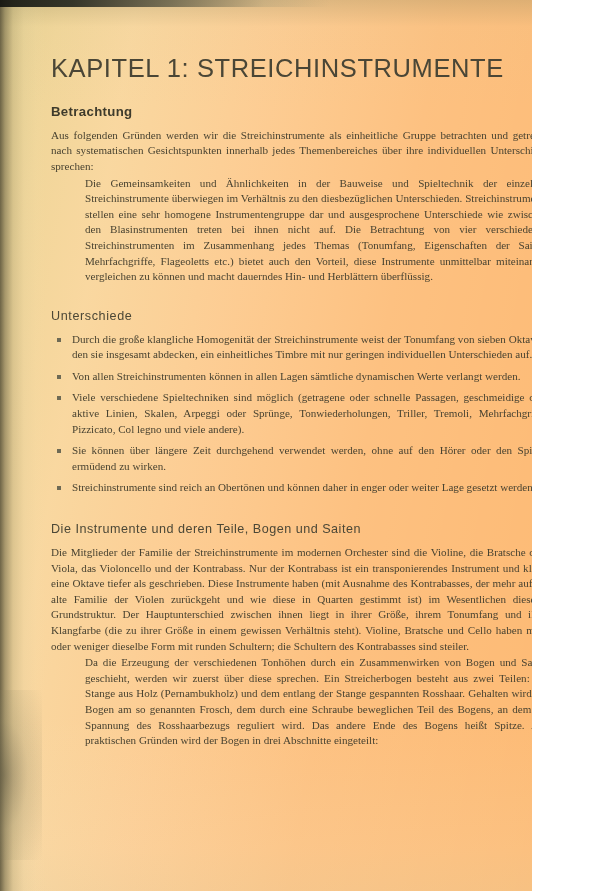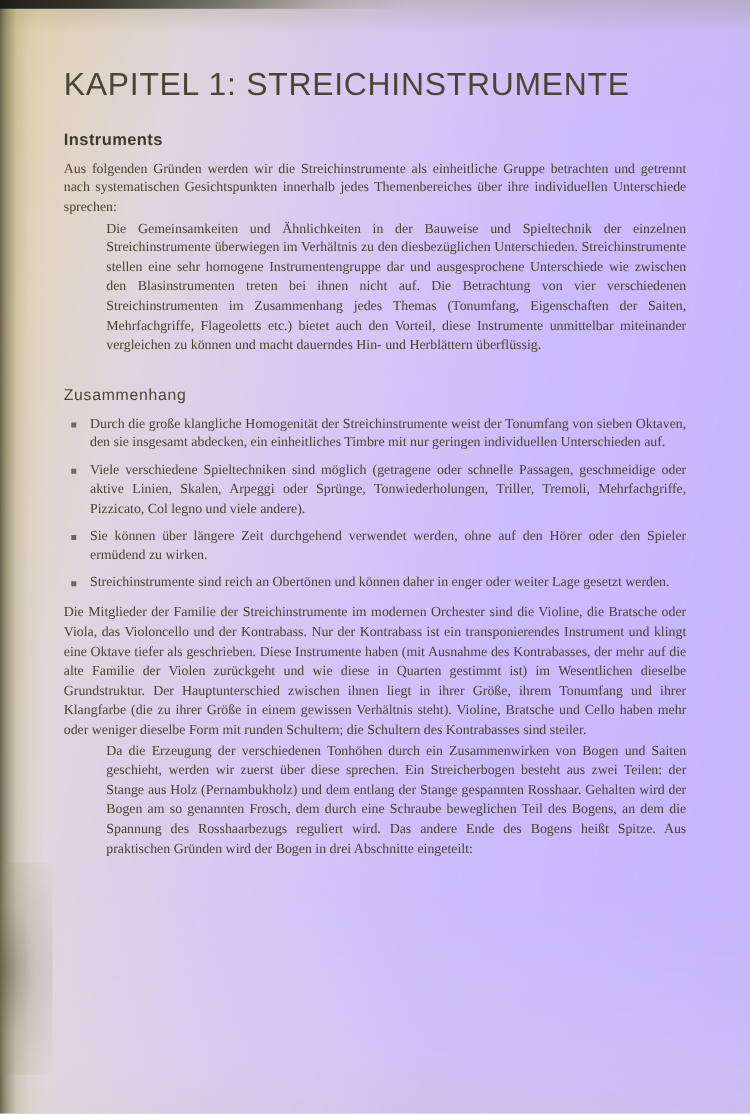--- a/index.html
+++ b/index.html
@@ -4,25 +4,25 @@
 <title>Kapitel 1: Streichinstrumente</title>
 <style>
   html, body {
     margin: 0;
     padding: 0;
     background: #ffffff;
   }
 
   #page {
     position: relative;
-    width: 600px;
+    width: 532px;
     height: 891px;
     overflow: hidden;
     
-    background: #c4b5fd;
+    background: #fdba74;
     font-family: "Liberation Serif", "DejaVu Serif", serif;
   }
 
   
   .paper-tint {
     position: absolute;
     inset: 0;
     pointer-events: none;
   }
   
@@ -187,47 +187,52 @@
   <div class="paper-tint tint-warm"></div>
   <div class="paper-tint tint-vert"></div>
   <div class="gutter-shadow"></div>
   <div class="gutter-blotch"></div>
   <div class="scan-edge-top"></div>
 
   <div class="content">
 
     <h1 class="chapter-title">KAPITEL 1: STREICHINSTRUMENTE</h1>
 
-    <h2 class="section-head h-allgemeines">Instruments</h2>
+    <h2 class="section-head h-allgemeines">Betrachtung</h2>
 
     <p class="body">Aus folgenden Gründen werden wir die Streichinstrumente als einheitliche Gruppe betrachten und getrennt nach systematischen Gesichtspunkten innerhalb jedes Themenbereiches über ihre individuellen Unterschiede sprechen:</p>
 
     <p class="body tight">Die Gemeinsamkeiten und Ähnlichkeiten in der Bauweise und Spieltechnik der einzelnen Streichinstrumente überwiegen im Verhältnis zu den diesbezüglichen Unterschieden. Streichinstrumente stellen eine sehr homogene Instrumentengruppe dar und ausgesprochene Unterschiede wie zwischen den Blasinstrumenten treten bei ihnen nicht auf. Die Betrachtung von vier verschiedenen Streichinstrumenten im Zusammenhang jedes Themas (Tonumfang, Eigenschaften der Saiten, Mehrfachgriffe, Flageoletts etc.) bietet auch den Vorteil, diese Instrumente unmittelbar miteinander vergleichen zu können und macht dauerndes Hin- und Herblättern überflüssig.</p>
 
-    <h2 class="section-head h-eigenschaften">Zusammenhang</h2>
+    <h2 class="section-head h-eigenschaften">Unterschiede</h2>
 
 
     <ul class="feature-list">
       <li>
         <span class="sq-bullet"></span>
         <span>Durch die große klangliche Homogenität der Streichinstrumente weist der Tonumfang von sieben Oktaven, den sie insgesamt abdecken, ein einheitliches Timbre mit nur geringen individuellen Unterschieden auf.</span>
       </li>
       <li>
         <span class="sq-bullet"></span>
+        <span>Von allen Streichinstrumenten können in allen Lagen sämtliche dynamischen Werte verlangt werden.</span>
+      </li>
+      <li>
+        <span class="sq-bullet"></span>
         <span>Viele verschiedene Spieltechniken sind möglich (getragene oder schnelle Passagen, geschmeidige oder aktive Linien, Skalen, Arpeggi oder Sprünge, Tonwiederholungen, Triller, Tremoli, Mehrfachgriffe, Pizzicato, Col legno und viele andere).</span>
       </li>
       <li>
         <span class="sq-bullet"></span>
         <span>Sie können über längere Zeit durchgehend verwendet werden, ohne auf den Hörer oder den Spieler ermüdend zu wirken.</span>
       </li>
       <li>
         <span class="sq-bullet"></span>
         <span>Streichinstrumente sind reich an Obertönen und können daher in enger oder weiter Lage gesetzt werden.</span>
       </li>
     </ul>
 
+    <h2 class="section-head h-instrumente">Die Instrumente und deren Teile, Bogen und Saiten</h2>
 
     <p class="body">Die Mitglieder der Familie der Streichinstrumente im modernen Orchester sind die Violine, die Bratsche oder Viola, das Violoncello und der Kontrabass. Nur der Kontrabass ist ein transponierendes Instrument und klingt eine Oktave tiefer als geschrieben. Diese Instrumente haben (mit Ausnahme des Kontrabasses, der mehr auf die alte Familie der Violen zurückgeht und wie diese in Quarten gestimmt ist) im Wesentlichen dieselbe Grundstruktur. Der Hauptunterschied zwischen ihnen liegt in ihrer Größe, ihrem Tonumfang und ihrer Klangfarbe (die zu ihrer Größe in einem gewissen Verhältnis steht). Violine, Bratsche und Cello haben mehr oder weniger dieselbe Form mit runden Schultern; die Schultern des Kontrabasses sind steiler.</p>
 
     <p class="body tight">Da die Erzeugung der verschiedenen Tonhöhen durch ein Zusammenwirken von Bogen und Saiten geschieht, werden wir zuerst über diese sprechen. Ein Streicherbogen besteht aus zwei Teilen: der Stange aus Holz (Pernambukholz) und dem entlang der Stange gespannten Rosshaar. Gehalten wird der Bogen am so genannten Frosch, dem durch eine Schraube beweglichen Teil des Bogens, an dem die Spannung des Rosshaarbezugs reguliert wird. Das andere Ende des Bogens heißt Spitze. Aus praktischen Gründen wird der Bogen in drei Abschnitte eingeteilt:</p>
 
   </div>
 </div>
 
 </body></html>

